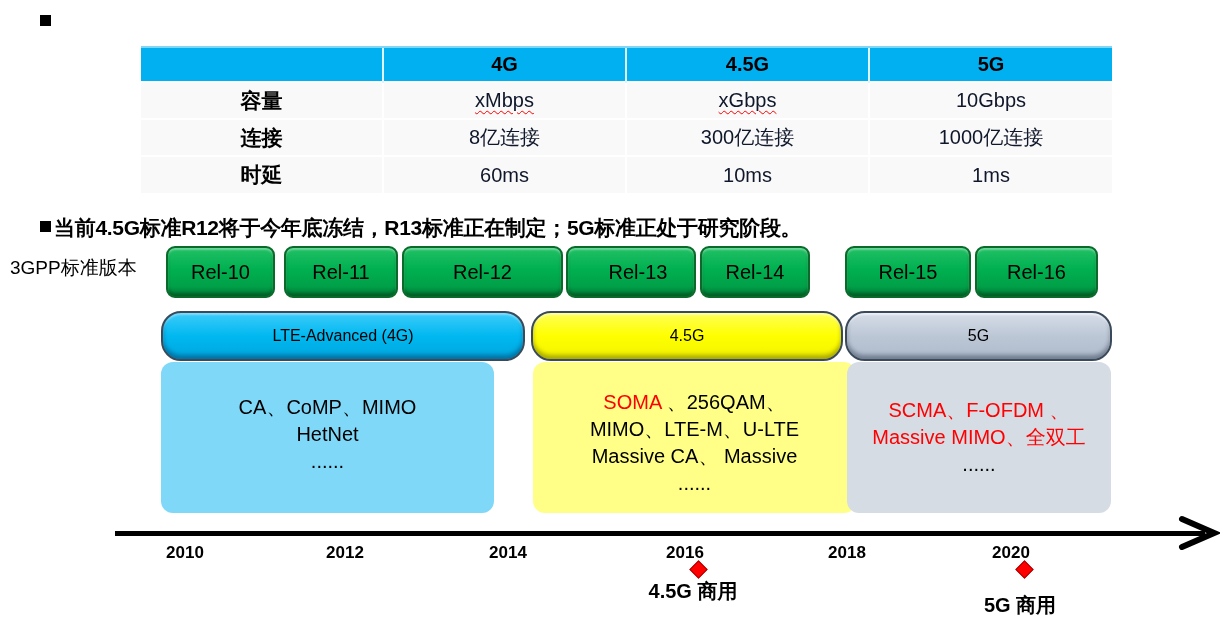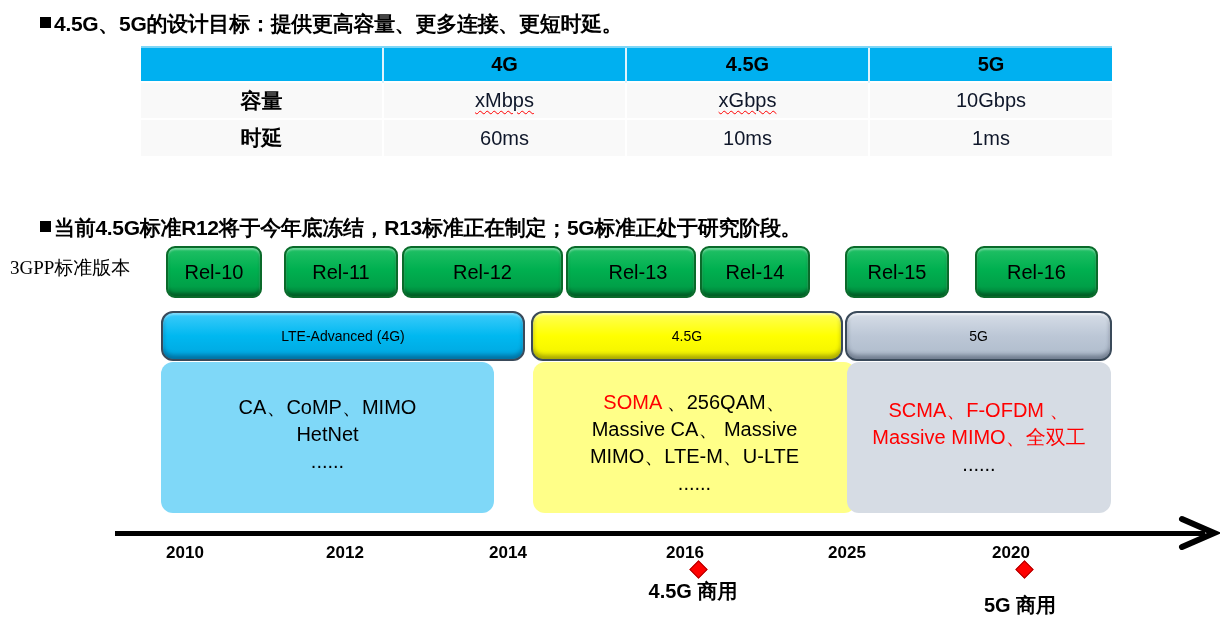--- a/index.html
+++ b/index.html
@@ -13,29 +13,29 @@
   
   .cmp-table { left: 141px; top: 46px; width: 971px; border-collapse: collapse; position: absolute; }
   .cmp-table td, .cmp-table th { height: 37px; text-align: center; font-size: 20px; }
   .cmp-table th { background: #00b0f0; color: #000000; font-weight: bold; height: 35px; border-top: 2px solid #7fd6f6; border-left: 2px solid #dff3fc; }
   .cmp-table th:first-child { border-left: none; }
   .cmp-table td { background: #f9f9f9; border-top: 2px solid #ffffff; border-left: 2px solid #ffffff; color: #0f172a; }
   .cmp-table td:first-child { border-left: none; }
   .cmp-table td.row-label { color: #000; font-weight: bold; font-size: 21px; }
   .cmp-table .squiggle { text-decoration: underline wavy #ff0000; text-decoration-thickness: 1px; text-underline-offset: 3px; }
 
-  .release-label { left: 10px; top: 255px; font-size: 19px; white-space: nowrap; font-family: Liberation Serif, serif; }
+  .release-label { left: 10px; top: 255px; font-size: 19px; white-space: nowrap; }
 
   .rel-box { position: absolute; top: 246px; height: 52px; border-radius: 9px;
     background: linear-gradient(#21c065 0%, #00b050 45%, #00a048 80%, #007a35 100%);
     border: 2px solid #0a6a2a; display: flex; align-items: center; justify-content: center;
     font-size: 20px; color: #000; box-shadow: inset 0 2px 2px rgba(255,255,255,0.35), inset 0 -3px 3px rgba(0,60,20,0.45); }
 
-  .era-bar { position: absolute; top: 311px; height: 50px; border-radius: 12px;
-    display: flex; align-items: center; justify-content: center; font-size: 14px; color: #000;
+  .era-bar { position: absolute; top: 311px; height: 50px; border-radius: 20px;
+    display: flex; align-items: center; justify-content: center; font-size: 16px; color: #000;
     border: 2px solid #3a4a5a; }
   .era-lte { background: linear-gradient(#3dcbfa 0%, #00b8f0 50%, #00a6de 100%); box-shadow: inset 0 -4px 4px rgba(0,50,90,0.45), inset 0 2px 2px rgba(255,255,255,0.35); }
   .era-45 { background: linear-gradient(#ffff55 0%, #ffff00 50%, #f2f200 100%); box-shadow: inset 0 -4px 4px rgba(80,80,0,0.45), inset 0 2px 2px rgba(255,255,255,0.5); }
   .era-5g { background: linear-gradient(#d6dde7 0%, #bcc7d6 50%, #aebbcb 100%); box-shadow: inset 0 -4px 4px rgba(40,50,70,0.45), inset 0 2px 2px rgba(255,255,255,0.6); }
 
   .tech-box { position: absolute; top: 362px; height: 151px; border-radius: 12px;
     display: flex; flex-direction: column; align-items: center; justify-content: center;
     font-size: 20px; line-height: 27px; text-align: center; color: #000; }
   .tech-lte { background: #7fd8f8; }
   .tech-45 { background: #ffff88; }
@@ -47,94 +47,100 @@
 
   .year { position: absolute; top: 543px; font-size: 17px; font-weight: bold; transform: translateX(-50%); white-space: nowrap; }
 
   .milestone-marker { position: absolute; width: 13px; height: 13px; background: #ff0000; border: 1px solid #b00000; transform: rotate(45deg); }
   .milestone-label { position: absolute; font-size: 20px; font-weight: bold; white-space: nowrap; transform: translateX(-50%); }
 </style>
 </head>
 <body>
 
 <div class="abs heading" style="left:40px; top:10px;">
-  <span class="bullet"></span><span>4.5G、5G的设计目标：提供更高容量、更多连接、更短时延。</span>
+  <span class="bullet"></span>
 </div>
 
 <table class="cmp-table">
   <thead>
     <tr>
       <th style="width:242px;"></th>
       <th style="width:243px;">4G</th>
       <th style="width:243px;">4.5G</th>
       <th style="width:243px;">5G</th>
     </tr>
   </thead>
   <tbody>
     <tr>
       <td class="row-label">容量</td>
       <td><span class="squiggle">xMbps</span></td>
       <td><span class="squiggle">xGbps</span></td>
       <td>10Gbps</td>
     </tr>
     <tr>
+      <td class="row-label">连接</td>
+      <td>8亿连接</td>
+      <td>300亿连接</td>
+      <td>1000亿连接</td>
+    </tr>
+    <tr>
       <td class="row-label">时延</td>
       <td>60ms</td>
       <td>10ms</td>
       <td>1ms</td>
     </tr>
   </tbody>
 </table>
 
 <div class="abs heading" style="left:40px; top:214px;">
   <span class="bullet"></span><span>当前4.5G标准R12将于今年底冻结，R13标准正在制定；5G标准正处于研究阶段。</span>
 </div>
 
 <div class="abs release-label">3GPP标准版本</div>
 
-<div class="rel-box" style="left:166px; width:96px;">Rel-10</div>
+<div class="rel-box" style="left:166px; width:109px;">Rel-10</div>
 <div class="rel-box" style="left:284px; width:114px;">Rel-11</div>
 <div class="rel-box" style="left:402px; width:161px;">Rel-12</div>
 <div class="rel-box" style="left:566px; width:130px;padding-left:14px;">Rel-13</div>
 <div class="rel-box" style="left:700px; width:110px;">Rel-14</div>
-<div class="rel-box" style="left:845px; width:104px;">Rel-15</div>
+<div class="rel-box" style="left:845px; width:126px;">Rel-15</div>
 <div class="rel-box" style="left:975px; width:123px;">Rel-16</div>
 
 <div class="era-bar era-lte" style="left:161px; width:364px;">LTE-Advanced (4G)</div>
 <div class="era-bar era-45" style="left:531px; width:312px;">4.5G</div>
 <div class="era-bar era-5g" style="left:845px; width:267px;">5G</div>
 
 <div class="tech-box tech-lte" style="left:161px; width:333px; padding-bottom:6px;">
   <div>CA、CoMP、MIMO</div>
   <div>HetNet</div>
   <div>......</div>
 </div>
 
 <div class="tech-box tech-45" style="left:533px; width:323px; padding-top:10px;">
   <div><span class="red">SOMA</span><span> 、256QAM、</span></div>
+  <div>MIMO、LTE-M、U-LTE</div>
   <div>Massive CA、 Massive</div>
-  <div>MIMO、LTE-M、U-LTE</div>
   <div>......</div>
 </div>
 
 <div class="tech-box tech-5g" style="left:847px; width:264px; ">
   <div class="red">SCMA、F-OFDM 、</div>
   <div class="red">Massive MIMO、全双工</div>
   <div>......</div>
 </div>
 
 <div class="abs axis-line"></div>
 <svg class="abs axis-arrow" width="44" height="40" viewBox="0 0 44 40">
   <polyline points="6,5 38,19 6,33" fill="none" stroke="#000" stroke-width="6" stroke-linecap="round" stroke-linejoin="miter"></polyline>
 </svg>
 
 <div class="year" style="left:185px;">2010</div>
 <div class="year" style="left:345px;">2012</div>
 <div class="year" style="left:508px;">2014</div>
 <div class="year" style="left:685px;">2016</div>
-<div class="year" style="left:847px;">2025</div>
+<div class="year" style="left:847px;">2018</div>
 <div class="year" style="left:1011px;">2020</div>
 
 <div class="milestone-marker" style="left:692px; top:563px;"></div>
 <div class="milestone-label" style="left:693px; top:578px;">4.5G 商用</div>
 
 <div class="milestone-marker" style="left:1018px; top:563px;"></div>
 <div class="milestone-label" style="left:1020px; top:592px;">5G 商用</div>
 
 </body></html>

